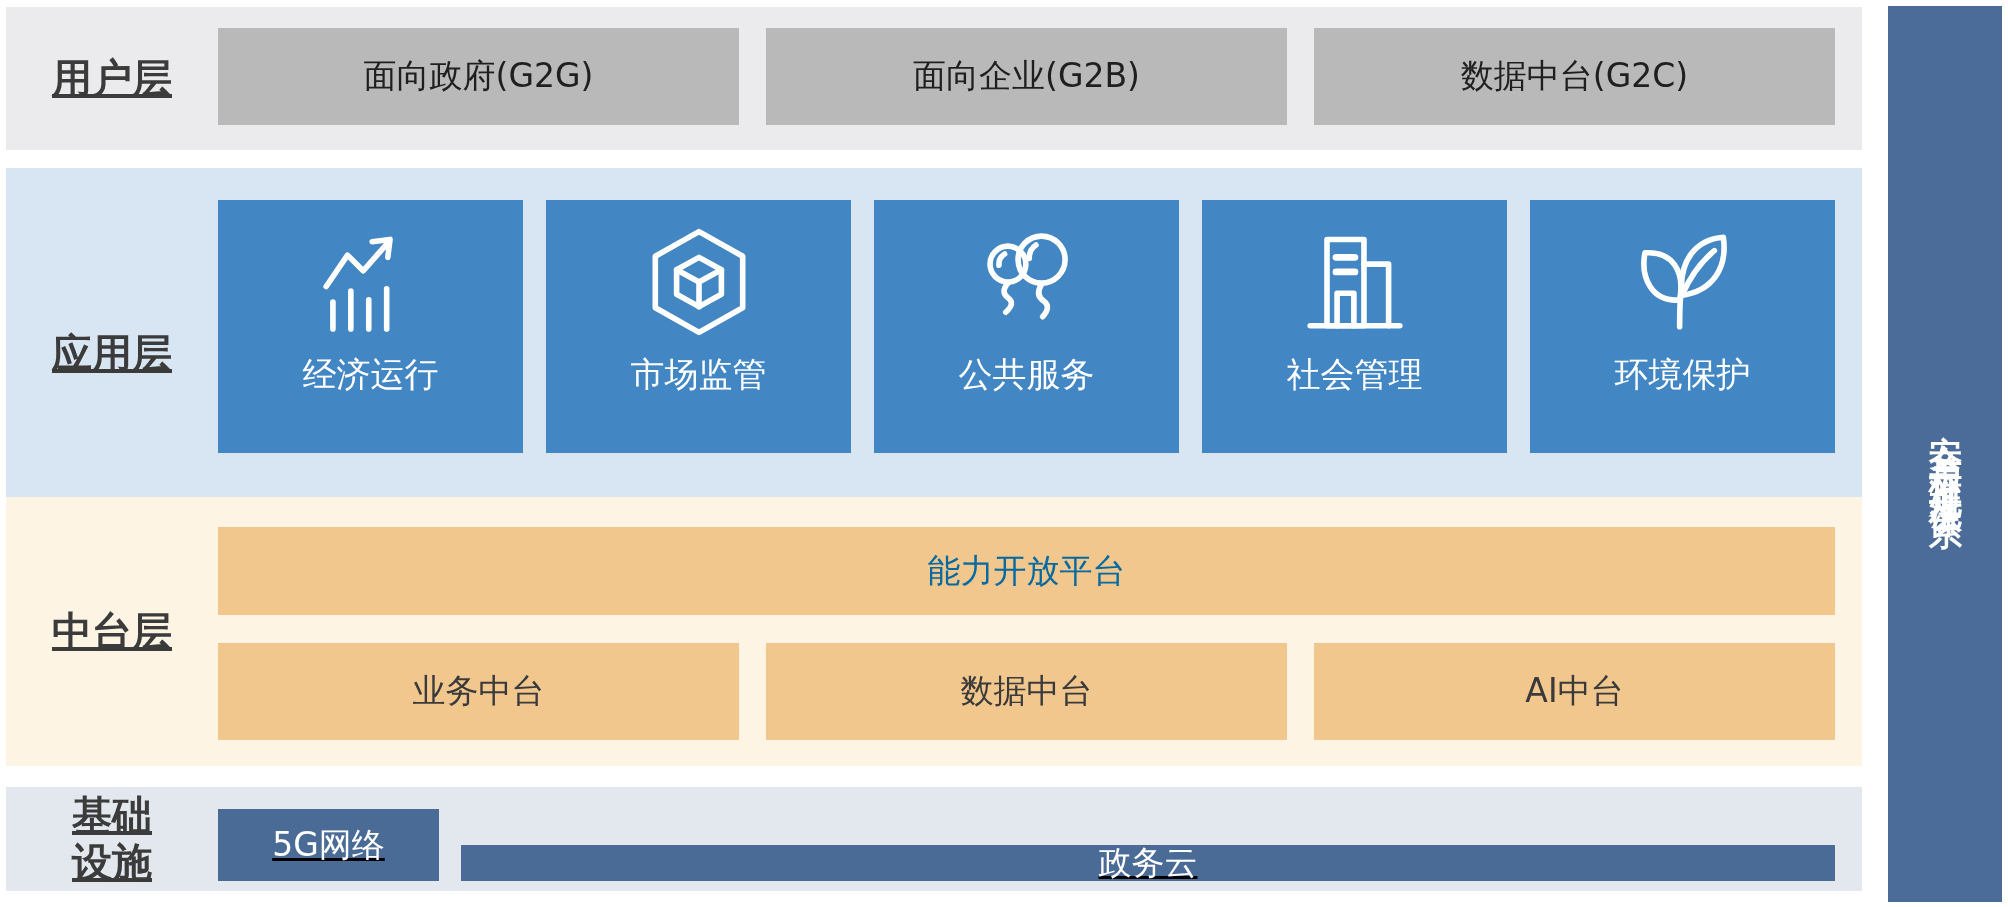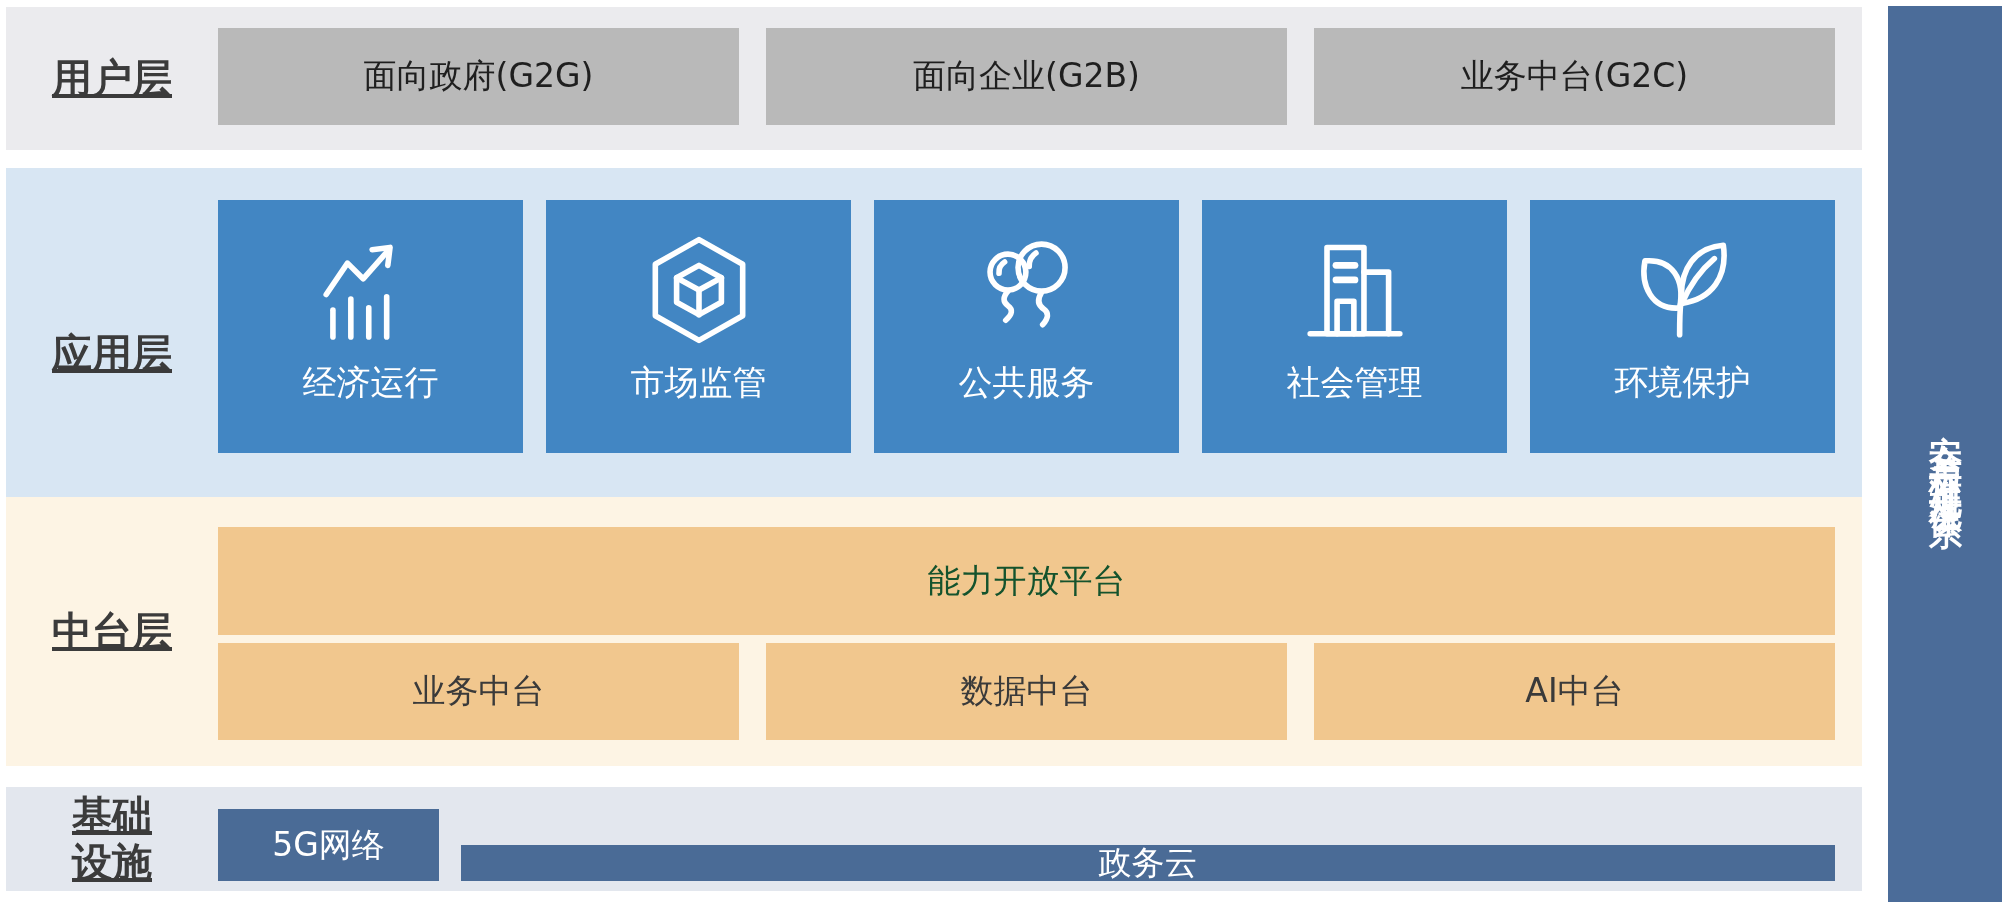--- a/index.html
+++ b/index.html
@@ -22,37 +22,37 @@
   
   .user-row{position:absolute;left:212px;right:27px;top:21px;height:97px;display:flex;gap:27px;}
   .u-box{
     flex:1;background:var(--user-box-bg);display:flex;align-items:center;justify-content:center;
     font-size:33px;color:#1f1f1f;
   }
   
   .card-row{position:absolute;left:212px;right:27px;top:32px;height:253px;display:flex;gap:23px;}
   .card{
     flex:1;background:var(--app-card-bg);color:#ffffff;
-    display:flex;flex-direction:column;align-items:center;padding-top:34px;box-sizing:border-box;
+    display:flex;flex-direction:column;align-items:center;padding-top:26px;box-sizing:border-box;
   }
   .card svg{width:112px;height:112px;flex:0 0 auto;}
   .card-label{margin-top:14px;font-size:34px;}
   
   .platform-box{
-    position:absolute;left:212px;right:27px;top:30px;height:108px;
+    position:absolute;left:212px;right:27px;top:30px;height:88px;
     background:var(--mid-box-bg);display:flex;align-items:center;justify-content:center;
-    font-size:33px;color:#14532d;
+    font-size:33px;color:#0369a1;
   }
   .mid-row{position:absolute;left:212px;right:27px;top:146px;height:97px;display:flex;gap:27px;}
   .m-box{
     flex:1;background:var(--mid-box-bg);display:flex;align-items:center;justify-content:center;
     font-size:33px;color:#3a3a3a;
   }
   
-  .infra-row{position:absolute;left:212px;right:27px;top:22px;height:72px;display:flex;gap:22px;}
+  .infra-row{position:absolute;left:212px;right:27px;top:22px;height:72px;display:flex;gap:22px;text-decoration:underline;}
   .i-box{
     background:var(--infra-box-bg);color:#ffffff;
     display:flex;align-items:center;justify-content:center;font-size:33px;
   }
   .i-box.g5{width:221px;flex:0 0 auto;}
   .i-box.cloud{flex:1;margin-top:36px;}
   
   #side-bar{
     position:absolute;left:1888px;top:6px;width:114px;height:896px;
     background:var(--side-bar-bg);
@@ -66,21 +66,21 @@
 </head>
 <body>
 
 <div id="canvas">
 
   <div class="layer" id="user-layer">
     <div class="layer-label">用户层</div>
     <div class="user-row">
       <div class="u-box">面向政府(G2G)</div>
       <div class="u-box">面向企业(G2B)</div>
-      <div class="u-box">业务中台(G2C)</div>
+      <div class="u-box">数据中台(G2C)</div>
     </div>
   </div>
 
   <div class="layer" id="app-layer">
     <div class="layer-label">应用层</div>
     <div class="card-row">
 
       <div class="card">
         <svg viewBox="0 0 100 100" fill="none" stroke="#ffffff" stroke-width="5" stroke-linecap="round" stroke-linejoin="round">
           <polyline points="10,54 29,26 43,40 66,14"></polyline>

